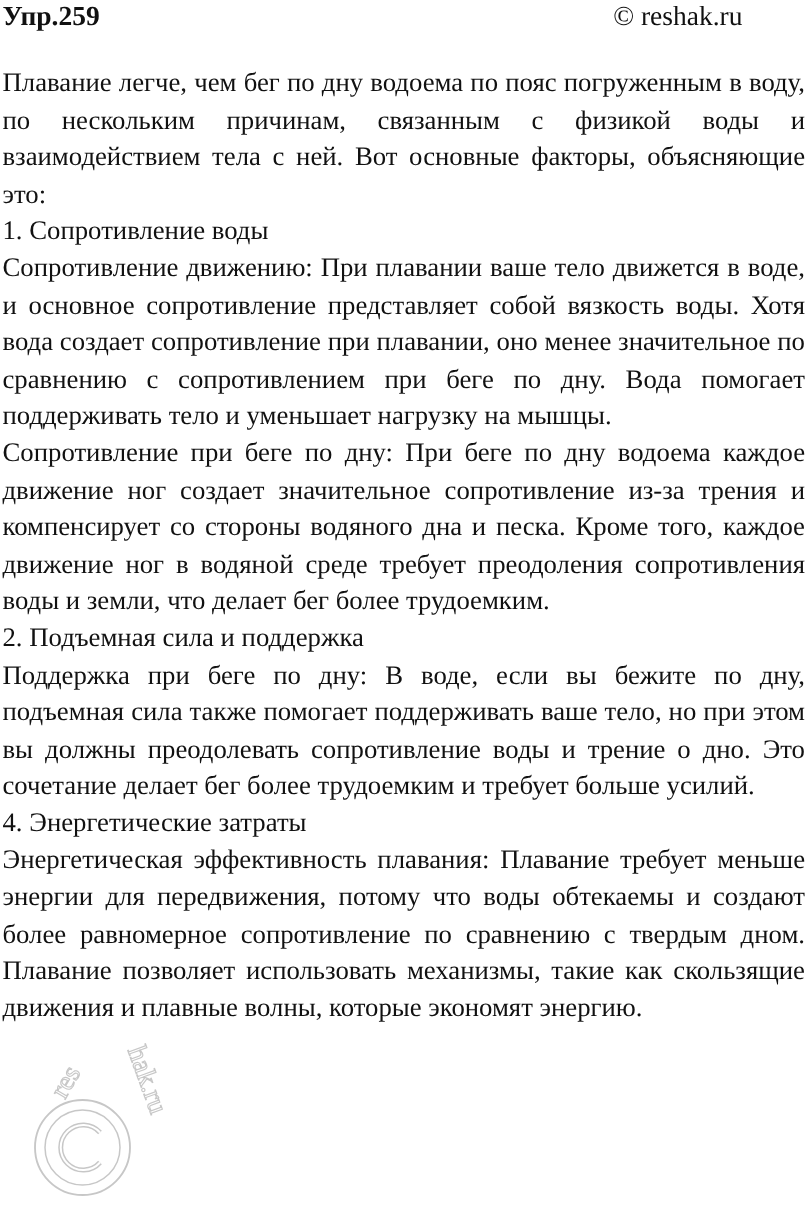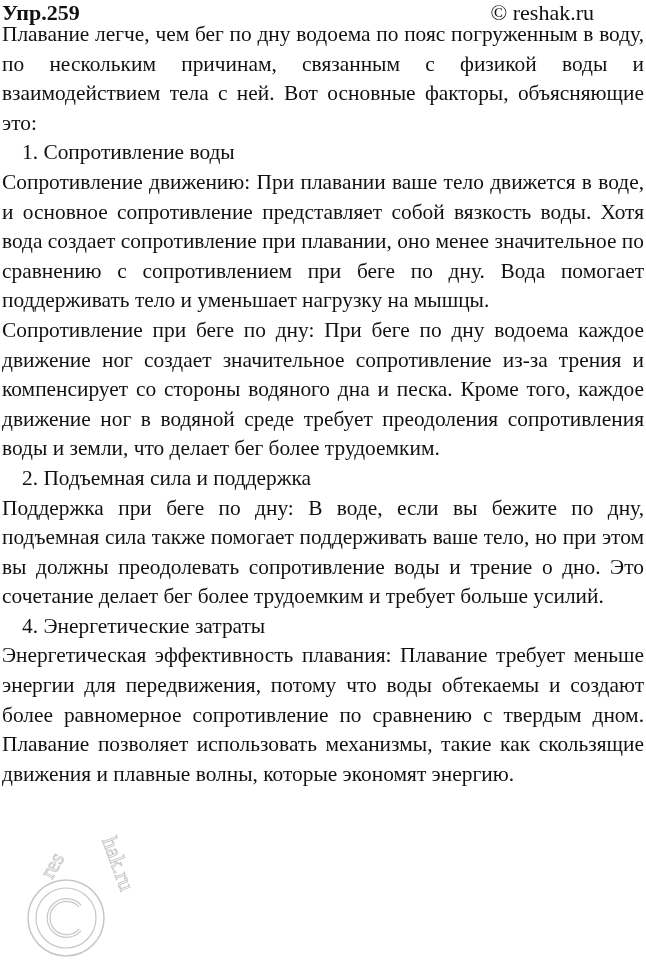--- a/index.html
+++ b/index.html
@@ -38,33 +38,32 @@
     .header .title {
       font-weight: bold;
     }
     .header .site {
       font-weight: normal;
       margin-left: 48px;
     }
     .content {
       position: absolute;
       left: 2px;
-      top: 20px;
+      top: 52px;
       width: 642px;
       font-size: 21.4px;
       line-height: 29.6px;
     }
     .content p {
       margin: 0;
       text-align: justify;
       text-align-last: left;
     }
     .content .heading {
       text-align: left;
-      margin-left: 20px;
     }
     .watermark {
       position: absolute;
       left: 22px;
       top: 818px;
       width: 120px;
       height: 150px;
       pointer-events: none;
       opacity: 0.55;
     }

